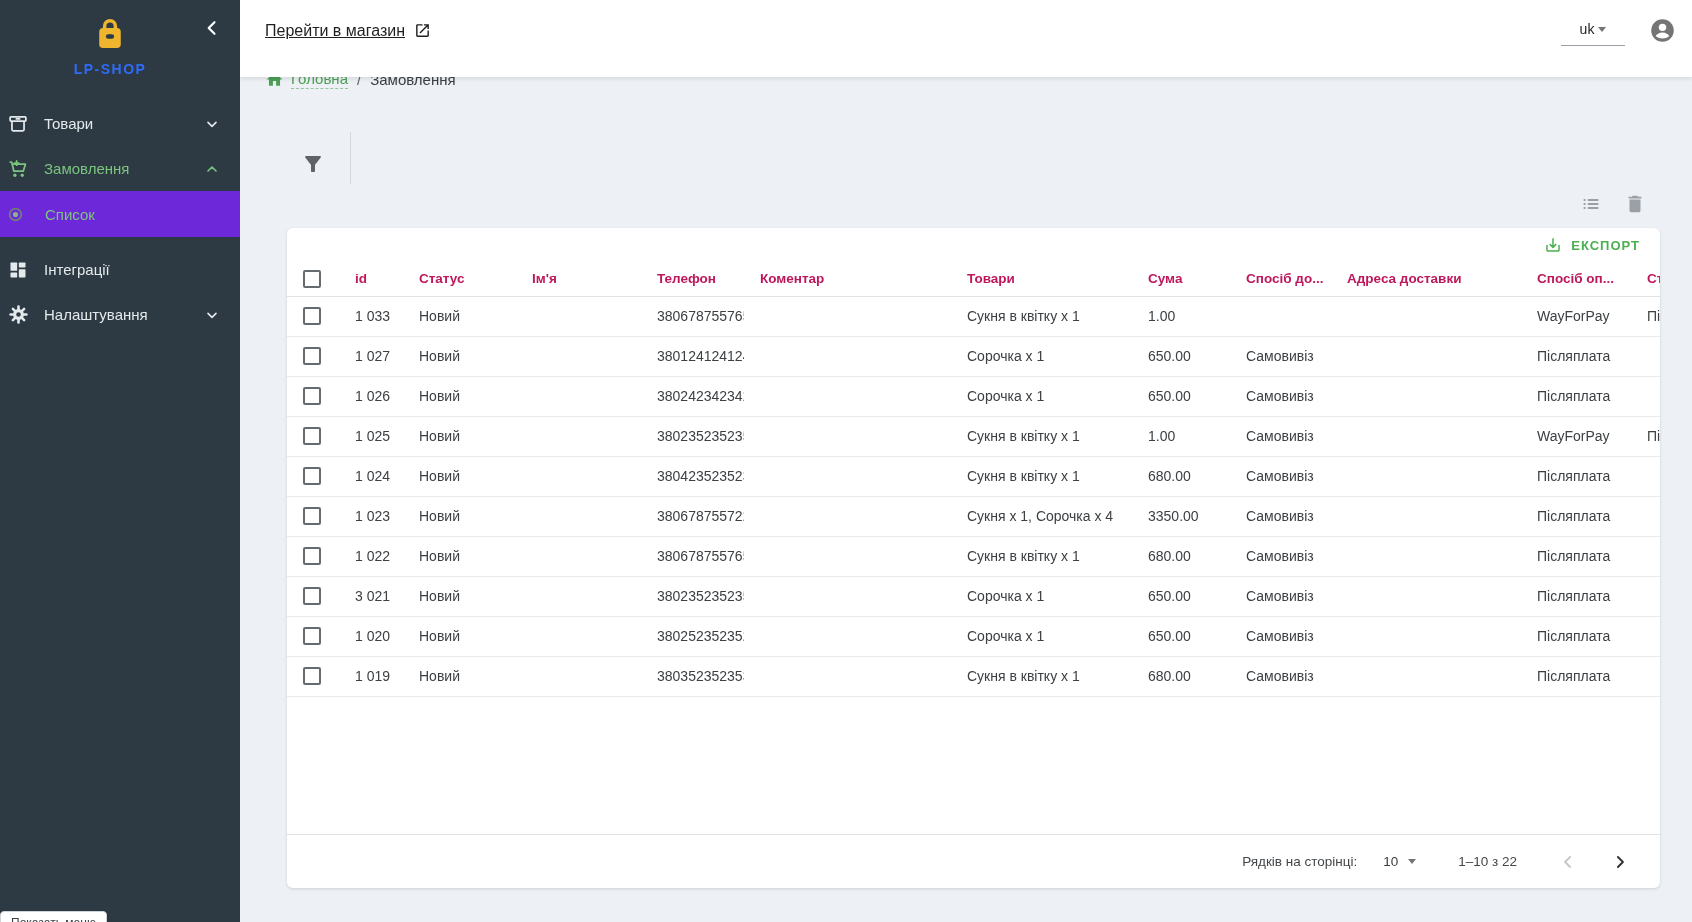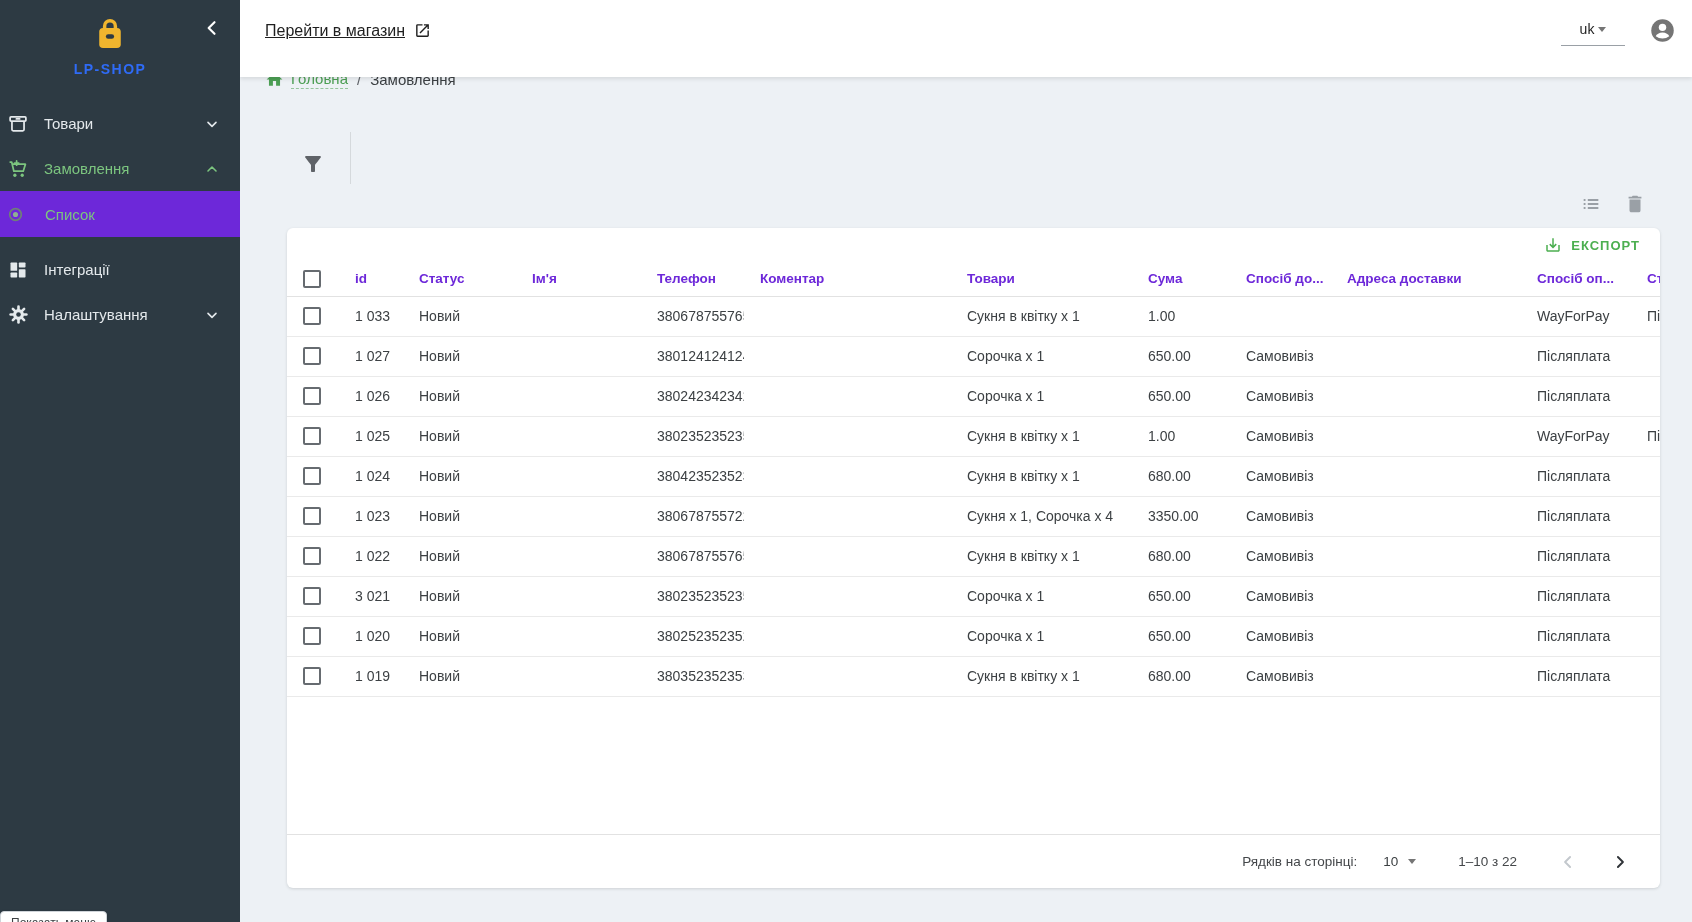--- a/index.html
+++ b/index.html
@@ -46,21 +46,21 @@
   .filter-divider { width:1px; height:52px; background:#d5d9dc; margin-left:23px; }
   .table-actions { position:absolute; top:193px; right:46px; display:flex; align-items:center; gap:22px; z-index:2; }
   .action-btn { width:22px; height:22px; cursor:pointer; }
 
   
   .card { position:absolute; left:287px; top:228px; width:1373px; height:660px; background:#fff; border-radius:6px;
           box-shadow:0 1px 3px rgba(60,64,67,.18); overflow:hidden; display:flex; flex-direction:column; z-index:2; }
   .export-row { height:34px; flex:0 0 auto; display:flex; justify-content:flex-end; align-items:center; padding-right:20px;padding-left:48px; }
   .export-btn { display:flex; align-items:center; gap:9px; color:#4caf50; font-size:13px; font-weight:bold; letter-spacing:1px; cursor:pointer; }
   table.orders { width:1474px; table-layout:fixed; border-collapse:collapse; font-size:14px; color:#3c4043; flex:0 0 auto; }
-  table.orders th { height:34px; font-size:13.5px; font-weight:bold; color:#6d28d9; text-align:left; padding:0 16px; border-bottom:1px solid #e2e2e2; white-space:nowrap; overflow:hidden; }
+  table.orders th { height:34px; font-size:13.5px; font-weight:bold; color:#be185d; text-align:left; padding:0 16px; border-bottom:1px solid #e2e2e2; white-space:nowrap; overflow:hidden; }
   table.orders td { height:40px; padding:0 16px; border-bottom:1px solid #eaeaea; white-space:nowrap; overflow:hidden; }
   th.col-check, td.col-check { padding:0 0 0 19px; }
   th.col-id, td.col-id { text-align:right; padding:0 8px 0 0; }
   .cb { width:18px; height:18px; border:2px solid #666b70; border-radius:2px; background:#fff; cursor:pointer; }
   .filler { flex:1 1 auto; }
 
   
   .pg-footer { flex:0 0 auto; height:54px; border-top:1px solid #e2e2e2; display:flex; align-items:center; justify-content:flex-end; padding-right:27px; font-size:13.5px; color:#44474a; }
   .pg-label { margin-right:26px; }
   .pg-rpp { display:flex; align-items:center; gap:10px; margin-right:42px; cursor:pointer; color:#3c4043; }

